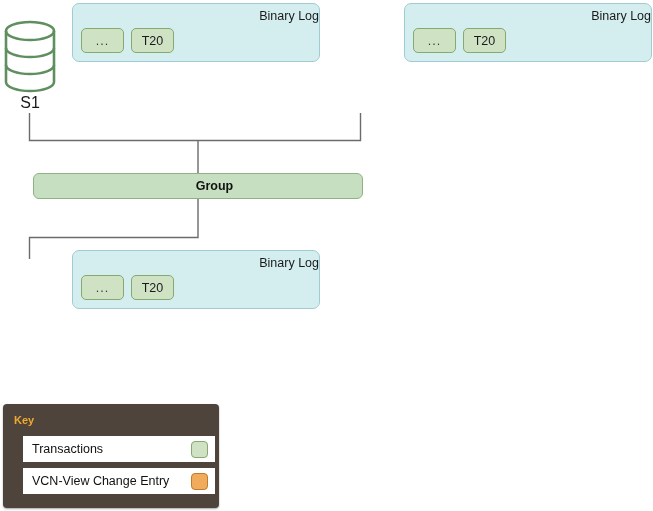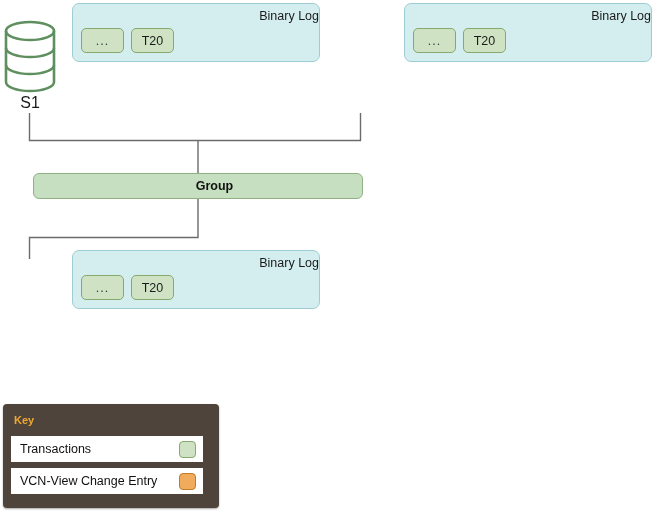--- a/index.html
+++ b/index.html
@@ -117,21 +117,21 @@
     position: absolute;
     left: 11px;
     top: 8px;
     font-size: 11px;
     font-weight: bold;
     color: #f0a830;
     line-height: 16px;
   }
   .key-row {
     position: absolute;
-    left: 8px;
+    left: 20px;
     width: 192px;
     height: 26px;
     background: #ffffff;
     display: flex;
     align-items: center;
     box-sizing: border-box;
     padding: 0 7px 0 9px;
   }
   .key-row-label {
     flex: 1 1 auto;

